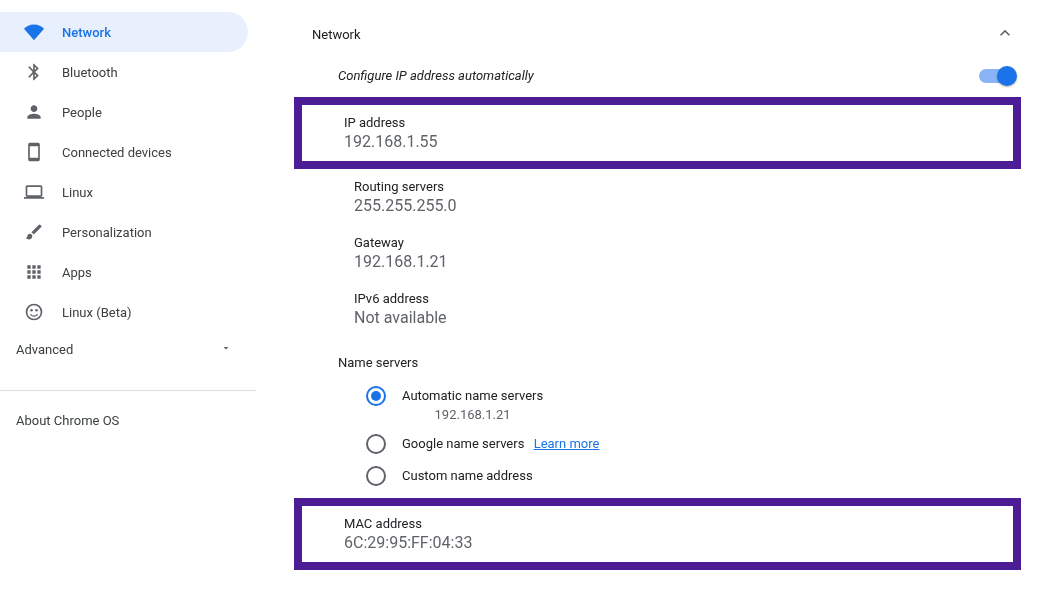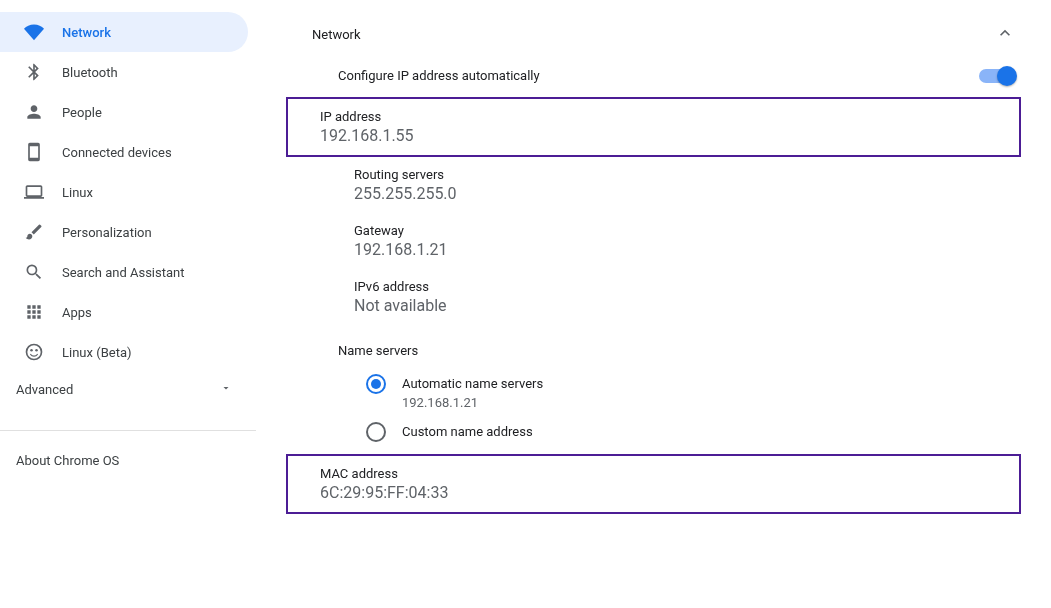--- a/index.html
+++ b/index.html
@@ -84,20 +84,21 @@
     font-size: 13px;
     color: #202124;
     cursor: pointer;
   }
   .toggle-row {
     display: flex;
     align-items: center;
     justify-content: space-between;
     padding: 14px 6px 14px 52px;
     font-size: 13px;
+    font-style: italic;
   }
   .switch {
     position: relative;
     width: 36px;
     height: 14px;
     background: #8ab4f8;
     border-radius: 8px;
   }
   .switch .knob {
     position: absolute;
@@ -125,20 +126,21 @@
     padding: 18px 0 10px 52px;
     font-size: 13px;
     color: #202124;
   }
   .radio-row {
     display: flex;
     align-items: flex-start;
     padding: 6px 0 6px 80px;
     font-size: 13px;
     color: #202124;
+    text-align: center;
   }
   .radio {
     width: 20px;
     height: 20px;
     border: 2px solid #5f6368;
     border-radius: 50%;
     margin-right: 16px;
     display: flex;
     align-items: center;
     justify-content: center;
@@ -159,23 +161,23 @@
     color: #5f6368;
     margin-top: 4px;
   }
   .link {
     color: #1a73e8;
     text-decoration: underline;
     cursor: pointer;
     margin-left: 6px;
   }
   .highlight-box {
-    border: 2px solid #4c1d95;
-    padding: 10px 0 10px 32px;
-    margin-left: 0;
+    border: 8px solid #4c1d95;
+    padding: 10px 0 10px 42px;
+    margin-left: 8px;
   }
   
   svg { fill: currentColor; }
 </style>
 </head>
 <body>
 
 <nav class="sidebar">
 
   <div class="nav-item active">
@@ -225,28 +227,20 @@
 
   <div class="nav-item">
     <span class="icon">
       <svg viewBox="0 0 24 24" width="20" height="20">
           <path d="M7 14c-1.66 0-3 1.34-3 3 0 1.31-1.16 2-2 2 .92 1.22 2.49 2 4 2 2.21 0 4-1.79 4-4 0-1.66-1.34-3-3-3zm13.71-9.37-1.34-1.34a.996.996 0 0 0-1.41 0L9 12.25 11.75 15l8.96-8.96a.996.996 0 0 0 0-1.41z"></path>
         </svg>
     </span>
     <span>Personalization</span>
   </div>
 
-  <div class="nav-item">
-    <span class="icon">
-      <svg viewBox="0 0 24 24" width="20" height="20">
-          <path d="M15.5 14h-.79l-.28-.27A6.471 6.471 0 0 0 16 9.5 6.5 6.5 0 1 0 9.5 16c1.61 0 3.09-.59 4.23-1.57l.27.28v.79l5 4.99L20.49 19l-4.99-5zm-6 0C7.01 14 5 11.99 5 9.5S7.01 5 9.5 5 14 7.01 14 9.5 11.99 14 9.5 14z"></path>
-        </svg>
-    </span>
-    <span>Search and Assistant</span>
-  </div>
 
   <div class="nav-item">
     <span class="icon">
       <svg viewBox="0 0 24 24" width="20" height="20">
           <path d="M4 8h4V4H4v4zm6 12h4v-4h-4v4zm-6 0h4v-4H4v4zm0-6h4v-4H4v4zm6 0h4v-4h-4v4zm6-10v4h4V4h-4zm-6 4h4V4h-4v4zm6 6h4v-4h-4v4zm0 6h4v-4h-4v4z"></path>
         </svg>
     </span>
     <span>Apps</span>
   </div>
 
@@ -319,20 +313,27 @@
   <div class="sub-header">Name servers</div>
 
   <div class="radio-row">
     <div class="radio checked"></div>
     <div class="radio-content">
       <div>Automatic name servers</div>
       <div class="radio-sub">192.168.1.21</div>
     </div>
   </div>
 
+  <div class="radio-row">
+    <div class="radio"></div>
+    <div class="radio-content">
+      <span>Google name servers</span>
+      <a class="link">Learn more</a>
+    </div>
+  </div>
 
   <div class="radio-row">
     <div class="radio"></div>
     <div class="radio-content">
       <span>Custom name address</span>
     </div>
   </div>
 
   <div class="highlight-box" style="margin-top:6px;">
     <div class="field-label">MAC address</div>

